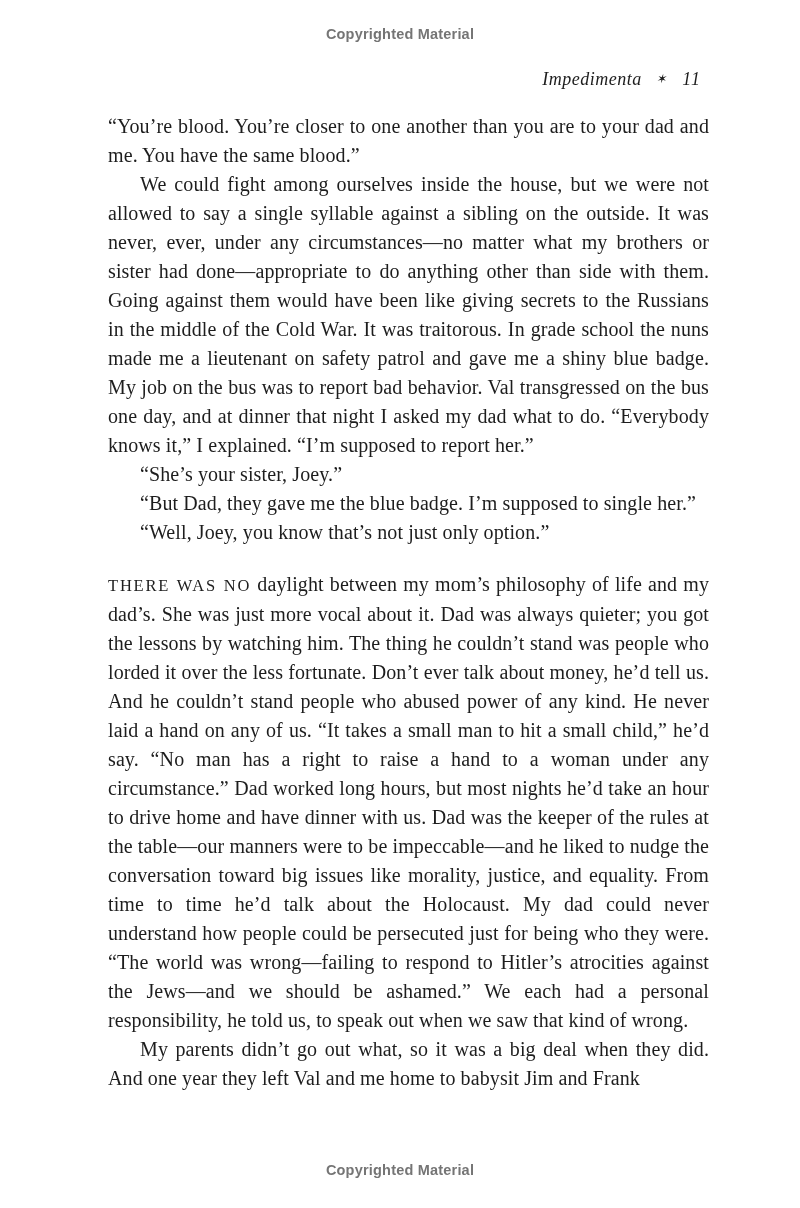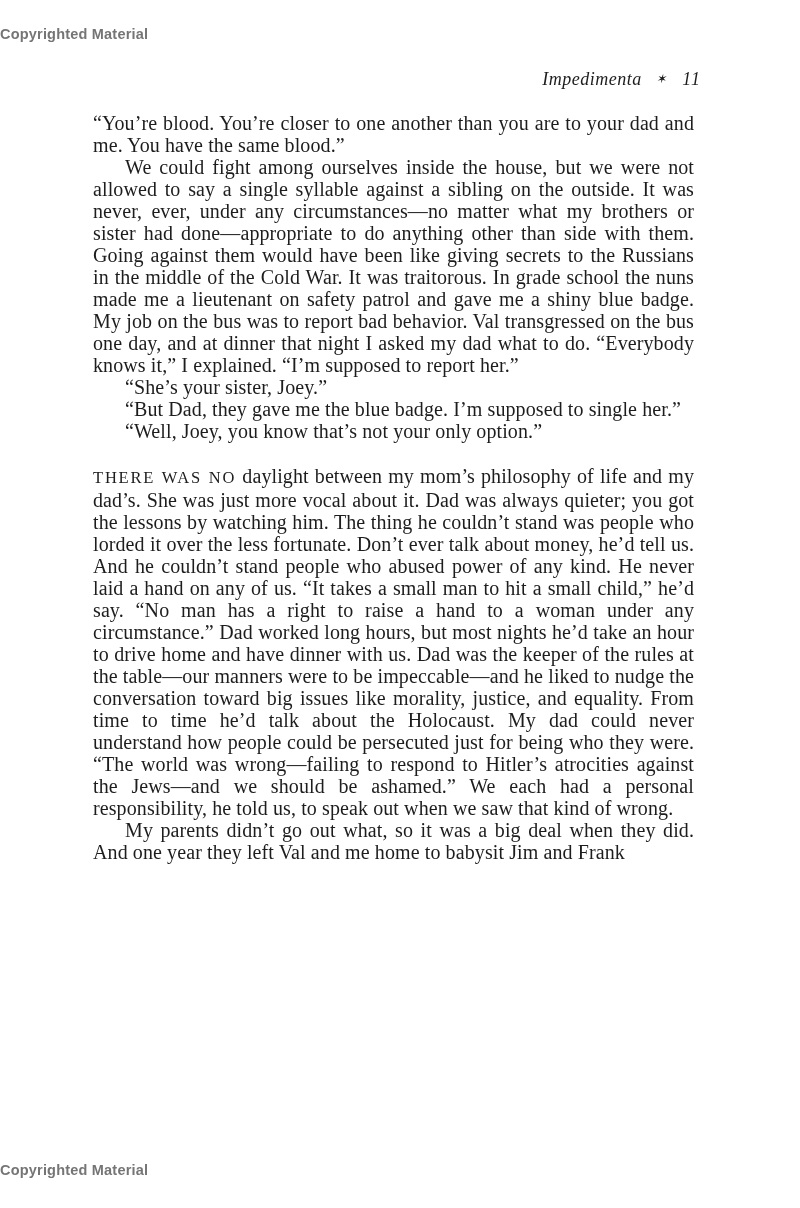--- a/index.html
+++ b/index.html
@@ -12,20 +12,21 @@
     width: 800px;
     height: 1208px;
     background: #ffffff;
     overflow: hidden;
     font-family: "Liberation Serif", serif;
   }
   .copyright-banner {
     position: absolute;
     left: 0;
     width: 100%;
+    text-align: center;
     font-family: "Liberation Sans", sans-serif;
     font-weight: bold;
     font-size: 14.5px;
     letter-spacing: 0.2px;
     color: var(--copyright-color, #757575);
   }
   .copyright-banner.top { top: 26px; }
   .copyright-banner.bottom { top: 1162px; }
 
   .running-header {
@@ -48,24 +49,24 @@
     margin: 0 15px;
     position: relative;
     top: -2px;
     transform: skewX(-12deg);
   }
   .running-header .pagenum { letter-spacing: 1px; }
 
   .body-text {
     position: absolute;
     top: 112px;
-    left: 93px;
+    left: 108px;
     width: 601px;
     font-size: 20px;
-    line-height: 22px;
+    line-height: 29px;
     text-align: justify;
     color: var(--body-color, #1d1d1d);
     letter-spacing: 0.1px;
   }
   .body-text p { margin: 0; padding: 0; }
   .body-text p.indent { text-indent: 32px; }
   .section + .section { margin-top: 23px; }
   .lead-caps {
     font-size: 16.5px;
     letter-spacing: 1.8px;
@@ -81,21 +82,21 @@
   <div class="running-header">
     <span class="chapter">Impedimenta</span><span class="star">✶</span><span class="pagenum">11</span>
   </div>
 
   <div class="body-text" id="body-text">
       <div class="section">
         <p>“You’re blood. You’re closer to one another than you are to your dad and me. You have the same blood.”</p>
         <p class="indent">We could fight among ourselves inside the house, but we were not allowed to say a single syllable against a sibling on the outside. It was never, ever, under any circumstances—no matter what my brothers or sister had done—appropriate to do anything other than side with them. Going against them would have been like giving secrets to the Russians in the middle of the Cold War. It was traitorous. In grade school the nuns made me a lieutenant on safety patrol and gave me a shiny blue badge. My job on the bus was to report bad behavior. Val transgressed on the bus one day, and at dinner that night I asked my dad what to do. “Everybody knows it,” I explained. “I’m supposed to report her.”</p>
         <p class="indent">“She’s your sister, Joey.”</p>
         <p class="indent">“But Dad, they gave me the blue badge. I’m supposed to single her.”</p>
-        <p class="indent">“Well, Joey, you know that’s not your only option.”</p>
+        <p class="indent">“Well, Joey, you know that’s not just only option.”</p>
       </div>
       <div class="section">
         <p><span class="lead-caps">THERE WAS NO</span> daylight between my mom’s philosophy of life and my dad’s. She was just more vocal about it. Dad was always quieter; you got the lessons by watching him. The thing he couldn’t stand was people who lorded it over the less fortunate. Don’t ever talk about money, he’d tell us. And he couldn’t stand people who abused power of any kind. He never laid a hand on any of us. “It takes a small man to hit a small child,” he’d say. “No man has a right to raise a hand to a woman under any circumstance.” Dad worked long hours, but most nights he’d take an hour to drive home and have dinner with us. Dad was the keeper of the rules at the table—our manners were to be impeccable—and he liked to nudge the conversation toward big issues like morality, justice, and equality. From time to time he’d talk about the Holocaust. My dad could never understand how people could be persecuted just for being who they were. “The world was wrong—failing to respond to Hitler’s atrocities against the Jews—and we should be ashamed.” We each had a personal responsibility, he told us, to speak out when we saw that kind of wrong.</p>
         <p class="indent">My parents didn’t go out what, so it was a big deal when they did. And one year they left Val and me home to babysit Jim and Frank</p>
       </div>
     </div>
 
   <div class="copyright-banner bottom">Copyrighted Material</div>
 
 </div>

